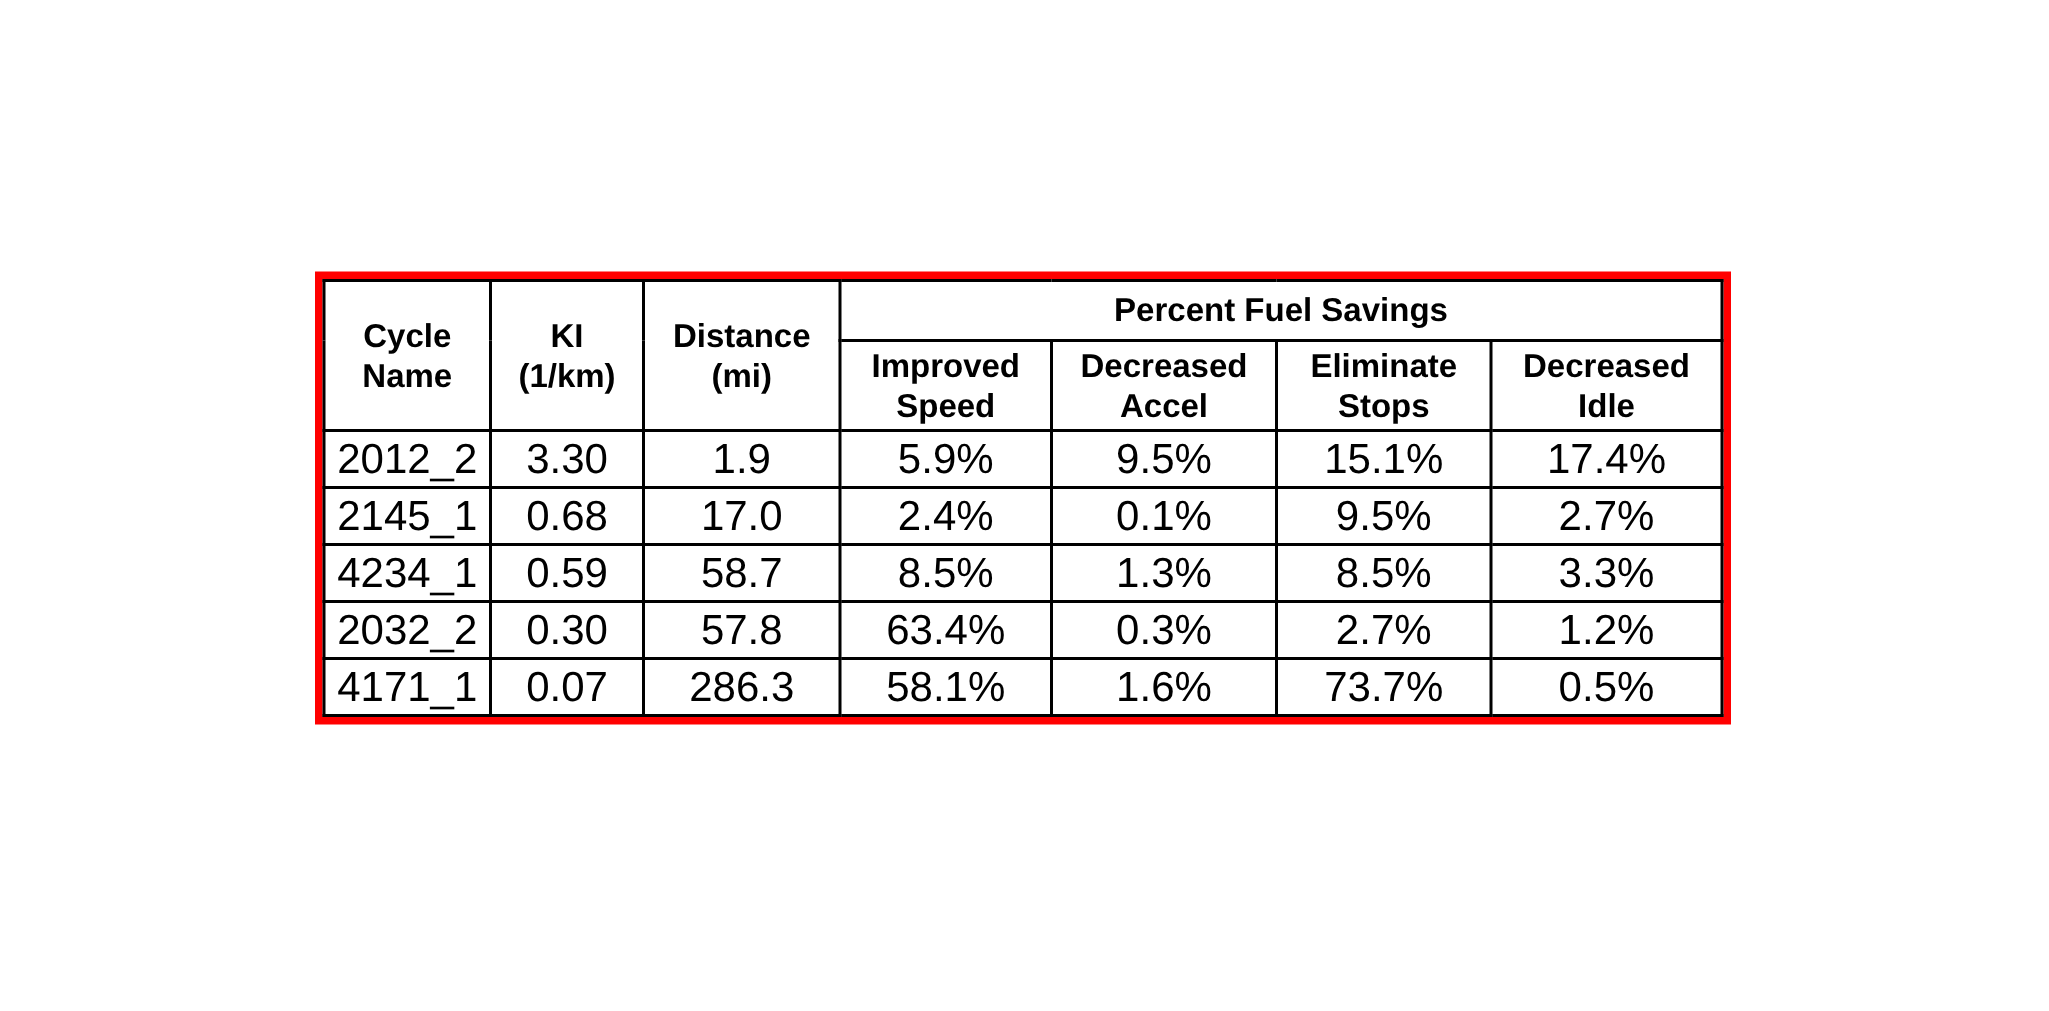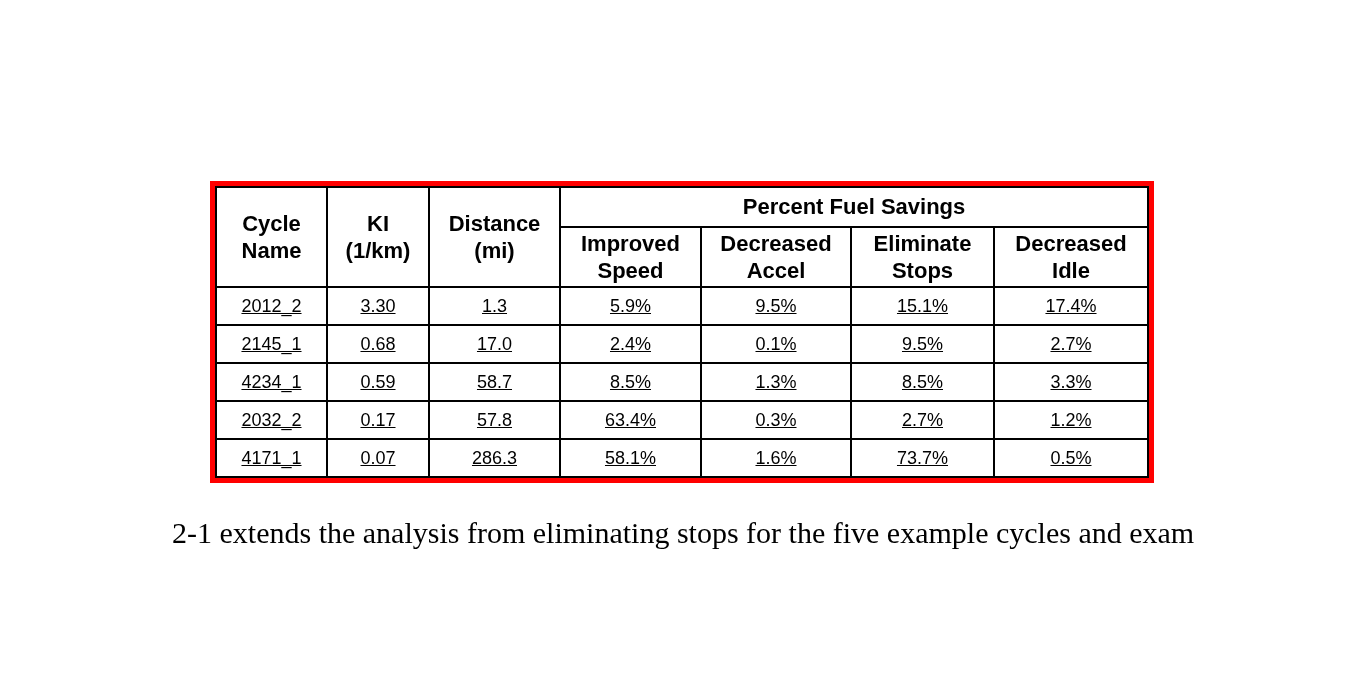--- a/index.html
+++ b/index.html
@@ -47,24 +47,23 @@
     color: #000000;
     background: #ffffff;
   }
   table.data-table th {
     font-size: 22px;
     font-weight: bold;
     white-space: pre-line;
     line-height: 1.25;
   }
   table.data-table td {
-    font-size: 18px;
+    font-size: 28px;
     font-weight: normal;
     white-space: nowrap;
-    text-decoration: underline;
   }
   tr.group-row { height: 40px; }
   tr.subhead-row { height: 60px; }
   tr.data-row { height: 38px; }
   .col-cycle    { width: 111px; }
   .col-ki       { width: 102px; }
   .col-distance { width: 131px; }
   .col-imp      { width: 141px; }
   .col-dacc     { width: 150px; }
   .col-estop    { width: 143px; }
@@ -114,21 +113,21 @@
           <th>Eliminate
 Stops</th>
           <th>Decreased
 Idle</th>
         </tr>
       </thead>
       <tbody>
         <tr class="data-row">
           <td>2012_2</td>
           <td>3.30</td>
-          <td>1.3</td>
+          <td>1.9</td>
           <td>5.9%</td>
           <td>9.5%</td>
           <td>15.1%</td>
           <td>17.4%</td>
         </tr>
         <tr class="data-row">
           <td>2145_1</td>
           <td>0.68</td>
           <td>17.0</td>
           <td>2.4%</td>
@@ -140,35 +139,34 @@
           <td>4234_1</td>
           <td>0.59</td>
           <td>58.7</td>
           <td>8.5%</td>
           <td>1.3%</td>
           <td>8.5%</td>
           <td>3.3%</td>
         </tr>
         <tr class="data-row">
           <td>2032_2</td>
-          <td>0.17</td>
+          <td>0.30</td>
           <td>57.8</td>
           <td>63.4%</td>
           <td>0.3%</td>
           <td>2.7%</td>
           <td>1.2%</td>
         </tr>
         <tr class="data-row">
           <td>4171_1</td>
           <td>0.07</td>
           <td>286.3</td>
           <td>58.1%</td>
           <td>1.6%</td>
           <td>73.7%</td>
           <td>0.5%</td>
         </tr>
       </tbody>
     </table>
   </div>
 
-  <div class="body-text">2-1 extends the analysis from eliminating stops for the five example cycles and exam</div>
 
 </div>
 
 </body></html>

